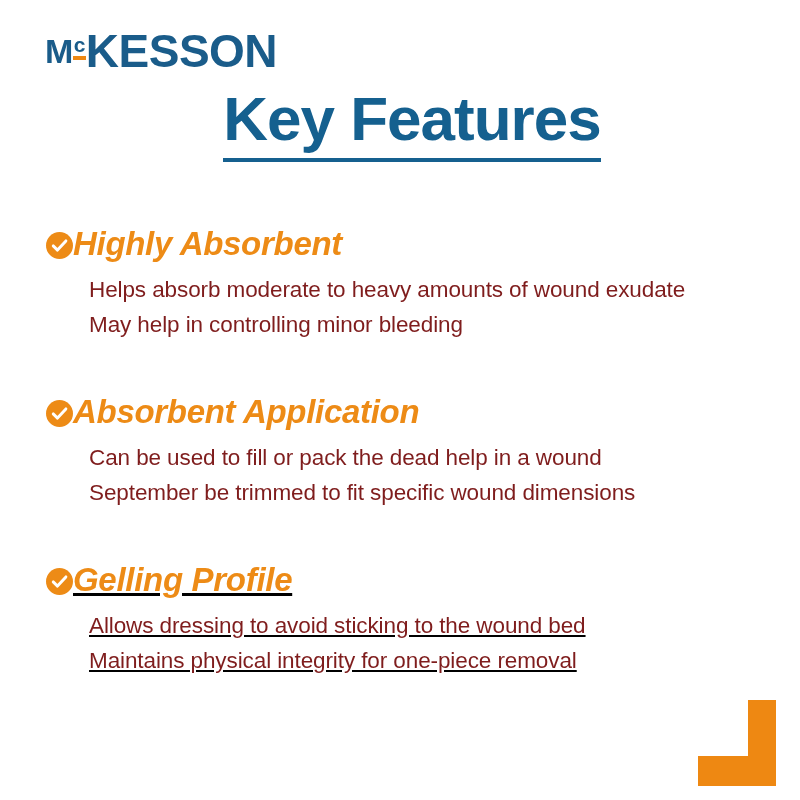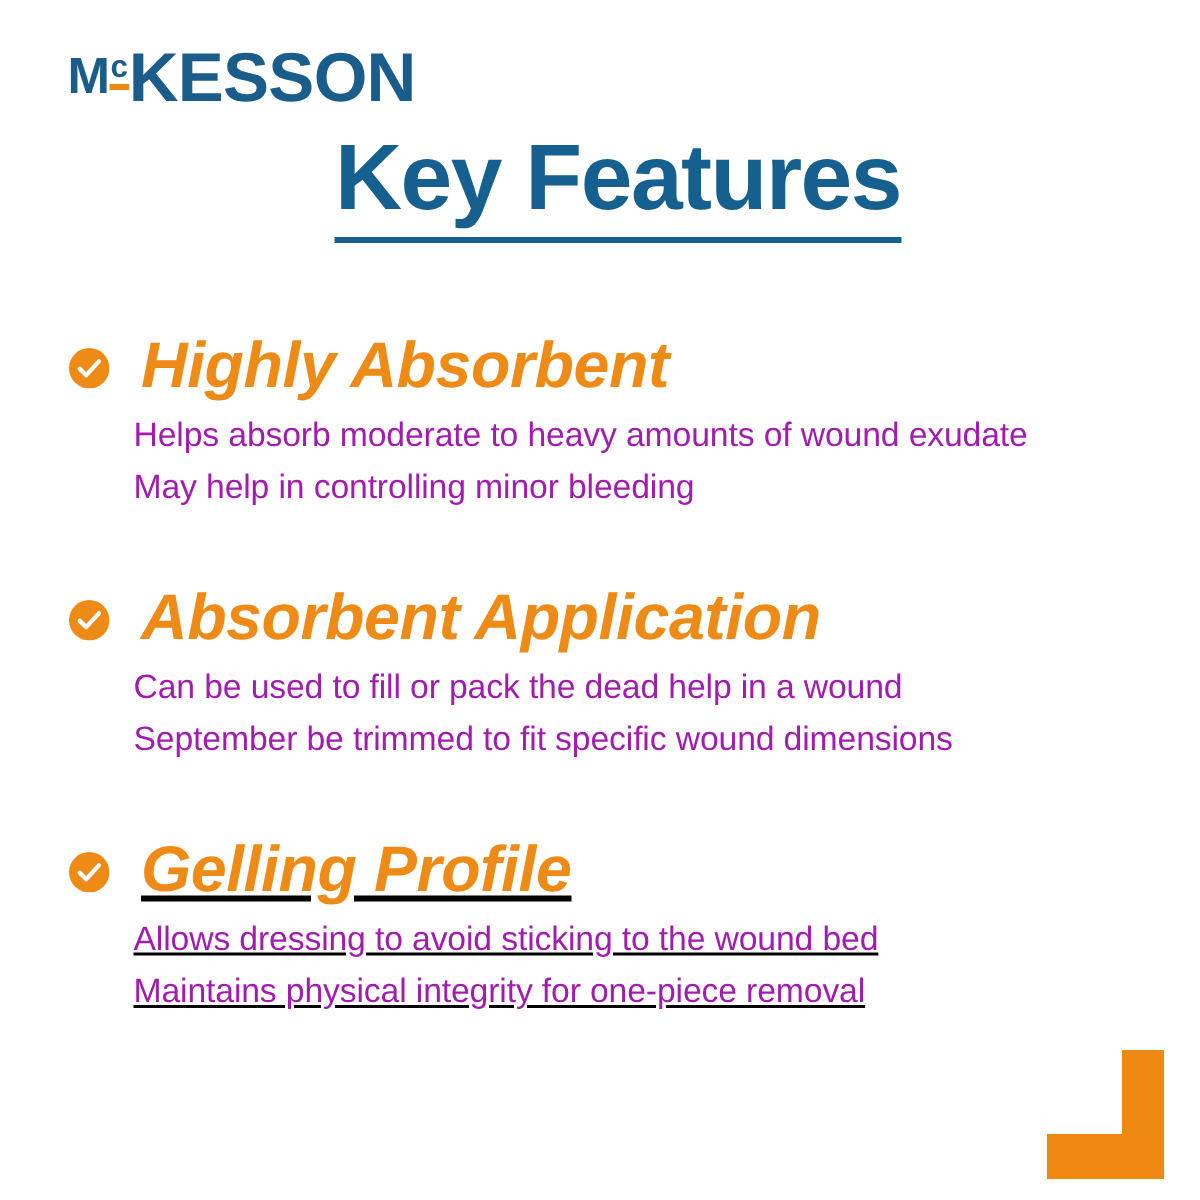--- a/index.html
+++ b/index.html
@@ -106,36 +106,36 @@
     height: 40px;
   }
   .check-icon {
     width: 27px;
     height: 27px;
     flex: 0 0 27px;
     position: relative;
     top: 1px;
   }
   .feature-title {
-    font-size: 43px;
+    font-size: 33px;
     line-height: 36px;
     font-weight: 700;
     font-style: italic;
     color: #ED8B16;
-    margin-left: 21px;
+    margin-left: 0;
     letter-spacing: -0.3px;
   }
   .feature-lines {
     margin-left: 43px;
     margin-top: 8px;
   }
   .feature-line {
     font-size: 22.5px;
     line-height: 35px;
-    color: #a21caf;
+    color: #7f1d1d;
     font-weight: 400;
     letter-spacing: -0.1px;
   }
 
   
   .corner-bracket {
     position: absolute;
     left: 698px;
     top: 700px;
     width: 78px;

